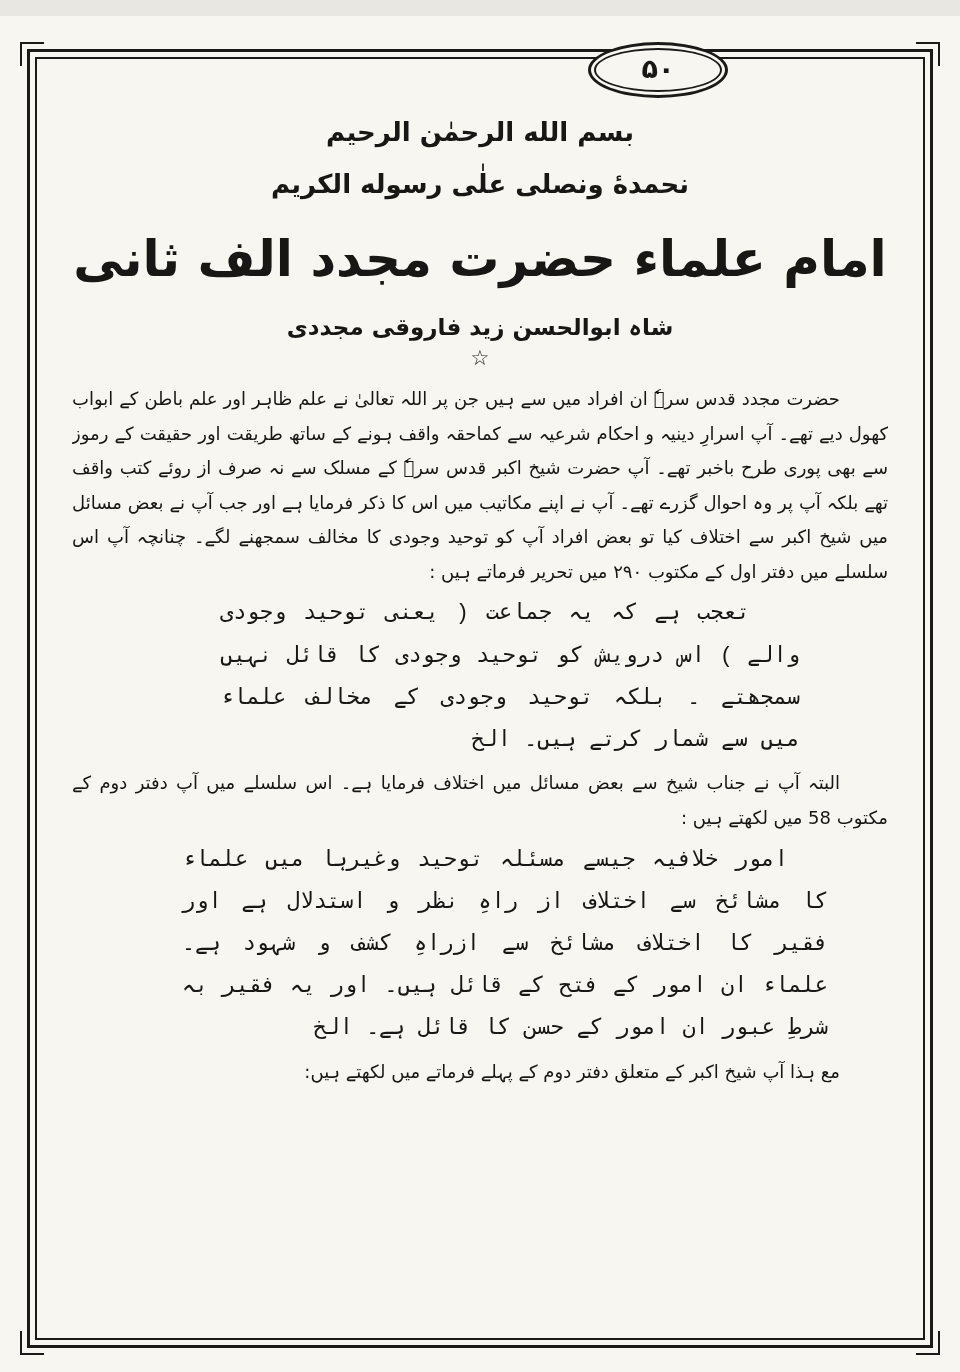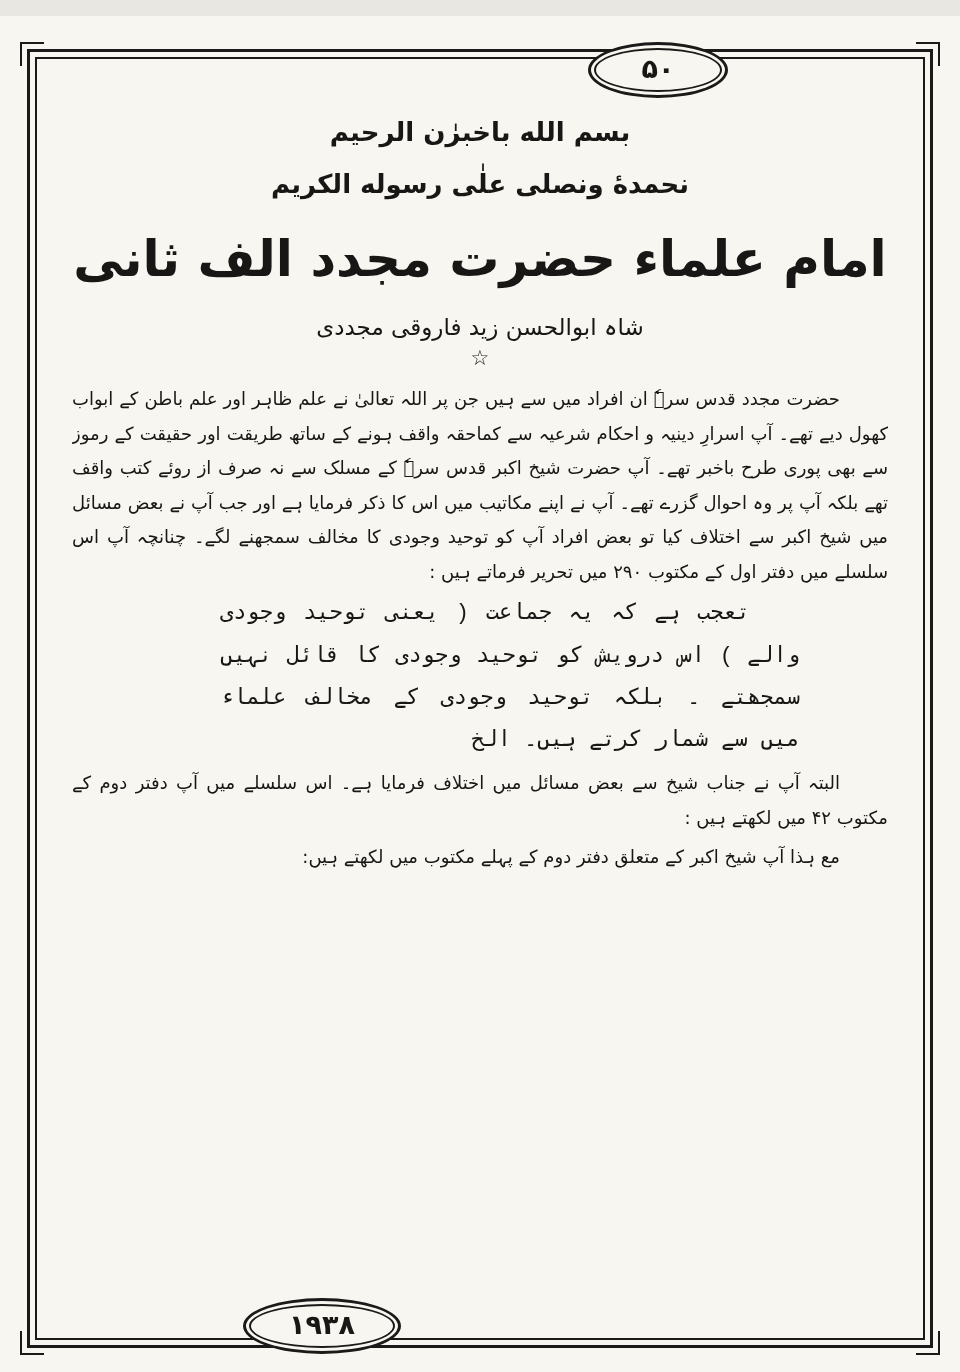--- a/index.html
+++ b/index.html
@@ -87,21 +87,21 @@
     text-align: center;
     font-size: 50px;
     font-weight: bold;
     margin: 22px 0 18px;
     line-height: 1.3;
     letter-spacing: 1px;
   }
   .author {
     text-align: center;
     font-size: 23px;
-    font-weight: normal;
+    font-weight: bold;
     margin: 22px 0 4px;
   }
   .ornament {
     text-align: center;
     font-size: 21px;
     margin: 6px 0 12px;
   }
   .para {
     font-size: 18px;
     line-height: 1.92;
@@ -133,29 +133,27 @@
     <div class="corner corner-bl"></div>
     <div class="corner corner-br"></div>
     <div class="frame-inner"></div>
   </div>
 
   <div class="oval oval-top">
     <span class="oval-text">۵۰</span>
   </div>
 
   <div class="content">
-    <div class="basmala">بسم الله باخبرٰن الرحیم</div>
+    <div class="basmala">بسم الله الرحمٰن الرحیم</div>
     <div class="tahmid">نحمدهٔ ونصلی علٰی رسوله الکریم</div>
     <h1 class="title">امام علماء حضرت مجدد الف ثانی</h1>
     <div class="author">شاہ ابوالحسن زید فاروقی مجددی</div>
     <div class="ornament">☆</div>
 
     <p class="para indent">حضرت مجدد قدس سرہٗ ان افراد میں سے ہیں جن پر اللہ تعالیٰ نے علم ظاہر اور علم باطن کے ابواب کھول دیے تھے۔ آپ اسرارِ دینیہ و احکام شرعیہ سے کماحقہ واقف ہونے کے ساتھ طریقت اور حقیقت کے رموز سے بھی پوری طرح باخبر تھے۔ آپ حضرت شیخ اکبر قدس سرہٗ کے مسلک سے نہ صرف از روئے کتب واقف تھے بلکہ آپ پر وہ احوال گزرے تھے۔ آپ نے اپنے مکاتیب میں اس کا ذکر فرمایا ہے اور جب آپ نے بعض مسائل میں شیخ اکبر سے اختلاف کیا تو بعض افراد آپ کو توحید وجودی کا مخالف سمجھنے لگے۔ چنانچہ آپ اس سلسلے میں دفتر اول کے مکتوب ۲۹۰ میں تحریر فرماتے ہیں :</p>
     <p class="quote">تعجب ہے کہ یہ جماعت ( یعنی توحید وجودی والے ) اس درویش کو توحید وجودی کا قائل نہیں سمجھتے ۔ بلکہ توحید وجودی کے مخالف علماء میں سے شمار کرتے ہیں۔ الخ</p>
-    <p class="para indent">البتہ آپ نے جناب شیخ سے بعض مسائل میں اختلاف فرمایا ہے۔ اس سلسلے میں آپ دفتر دوم کے مکتوب ۴۲ میں لکھتے ہیں :</p>
-    <p class="para indent">مع ہذا آپ شیخ اکبر کے متعلق دفتر دوم کے پہلے مکتوب میں لکھتے ہیں:</p>
+    <p class="para indent">البتہ آپ نے جناب شیخ سے بعض مسائل میں اختلاف فرمایا ہے۔ اس سلسلے میں آپ دفتر دوم کے مکتوب 58 میں لکھتے ہیں :</p>
+    <p class="quote quote-2">امور خلافیہ جیسے مسئلہ توحید وغیرہا میں علماء کا مشائخ سے اختلاف از راہِ نظر و استدلال ہے اور فقیر کا اختلاف مشائخ سے ازراہِ کشف و شہود ہے۔ علماء ان امور کے فتح کے قائل ہیں۔ اور یہ فقیر بہ شرطِ عبور ان امور کے حسن کا قائل ہے۔ الخ</p>
+    <p class="para indent">مع ہذا آپ شیخ اکبر کے متعلق دفتر دوم کے پہلے فرماتے میں لکھتے ہیں:</p>
   </div>
 
-  <div class="oval oval-bottom">
-    <span class="oval-text">۱۹۳۸</span>
-  </div>
 
 </div>
 
 </body></html>

